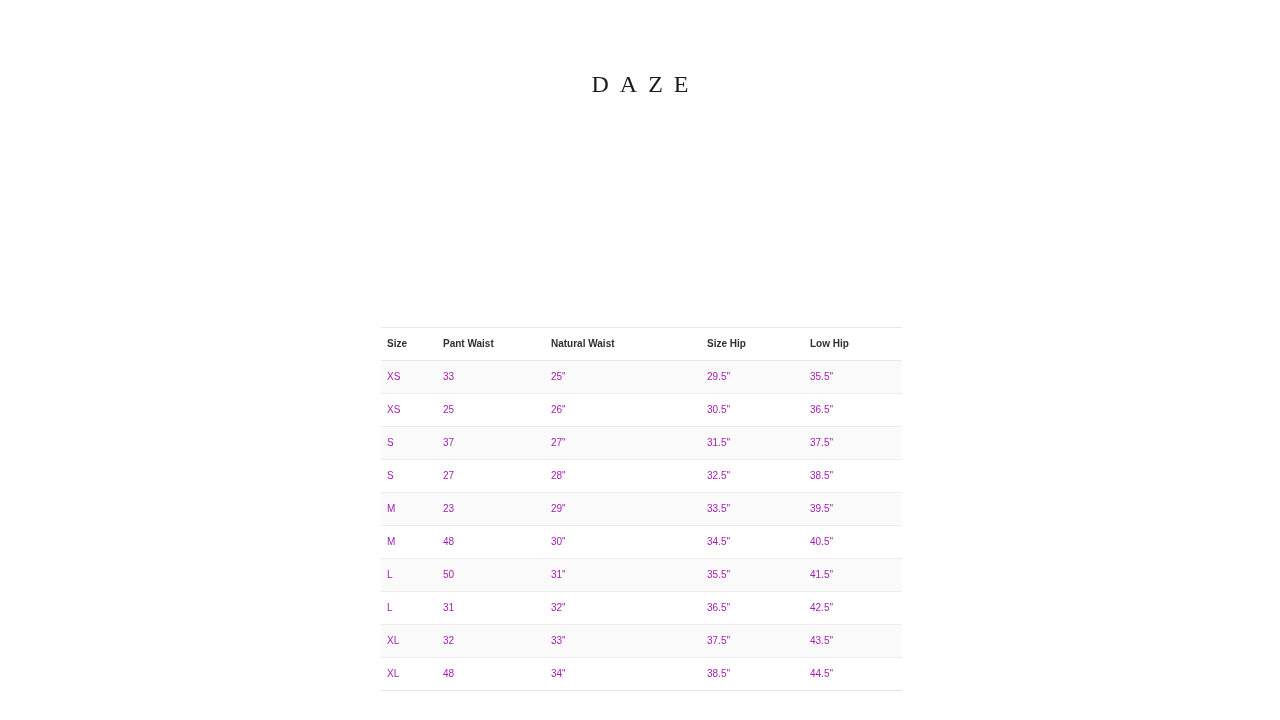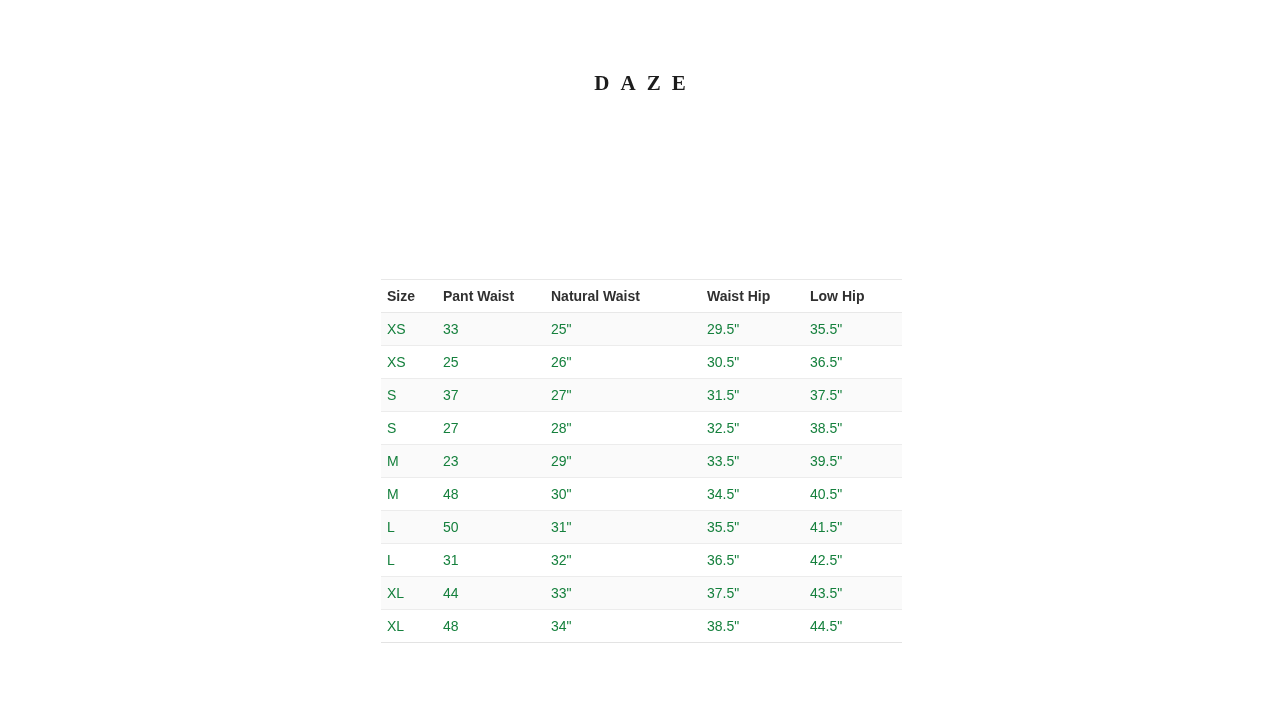--- a/index.html
+++ b/index.html
@@ -16,55 +16,56 @@
   }
   .logo {
     position: absolute;
     top: 71px;
     left: 0;
     width: 100%;
     text-align: center;
   }
   .logo span {
     font-family: "Liberation Serif", "DejaVu Serif", serif;
-    font-weight: 700;
-    font-size: 21px;
+    font-weight: 400;
+    font-size: 24px;
     color: #1c1c1c;
     letter-spacing: 11px;
     margin-right: -11px; 
     white-space: nowrap;
   }
   .table-wrap {
     position: absolute;
     left: 381px;
     top: 279px;
     width: 521px;
   }
   table.size-chart {
     width: 100%;
     border-collapse: collapse;
     table-layout: fixed;
-    font-size: 14px;
+    font-size: 10px;
     line-height: 18px;
+    margin-top: 48px;
   }
   col.c1 { width: 56px; }
   col.c2 { width: 108px; }
   col.c3 { width: 156px; }
   col.c4 { width: 103px; }
   col.c5 { width: 98px; }
   table.size-chart thead th {
     text-align: left;
     font-weight: 700;
     color: #303030;
     padding: 7px 6px;
     border-top: 1px solid #e8e8e8;
     border-bottom: 1px solid #e8e8e8;
   }
   table.size-chart tbody td {
-    color: #15803d;
+    color: #a21caf;
     padding: 7px 6px;
     border-bottom: 1px solid #ececec;
   }
   table.size-chart tbody tr:nth-child(odd) {
     background: #fafafa;
   }
   table.size-chart tbody tr:last-child td {
     border-bottom: 1px solid #e3e3e3;
   }
 </style>
@@ -82,21 +83,21 @@
         <col class="c2">
         <col class="c3">
         <col class="c4">
         <col class="c5">
     </colgroup>
     <thead>
       <tr>
           <th>Size</th>
           <th>Pant Waist</th>
           <th>Natural Waist</th>
-          <th>Waist Hip</th>
+          <th>Size Hip</th>
           <th>Low Hip</th>
         </tr>
     </thead>
     <tbody>
         <tr>
           <td>XS</td>
           <td>33</td>
           <td>25"</td>
           <td>29.5"</td>
           <td>35.5"</td>
@@ -145,21 +146,21 @@
         </tr>
         <tr>
           <td>L</td>
           <td>31</td>
           <td>32"</td>
           <td>36.5"</td>
           <td>42.5"</td>
         </tr>
         <tr>
           <td>XL</td>
-          <td>44</td>
+          <td>32</td>
           <td>33"</td>
           <td>37.5"</td>
           <td>43.5"</td>
         </tr>
         <tr>
           <td>XL</td>
           <td>48</td>
           <td>34"</td>
           <td>38.5"</td>
           <td>44.5"</td>

